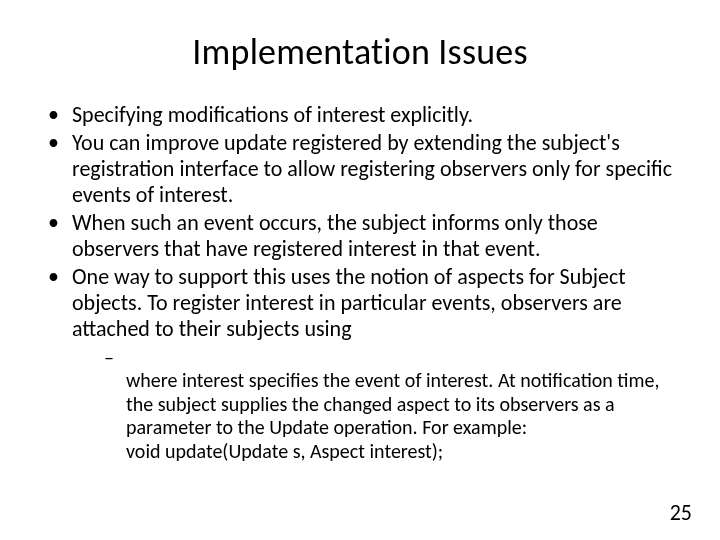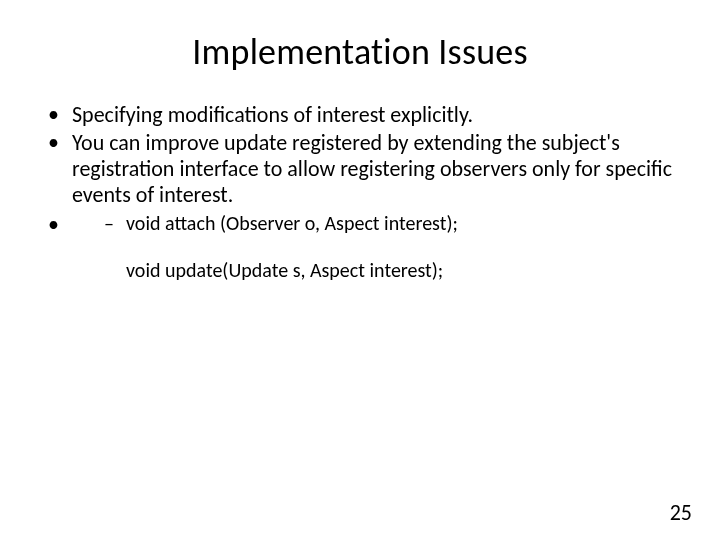--- a/index.html
+++ b/index.html
@@ -71,25 +71,27 @@
 </style>
 </head>
 <body>
 
 <div class="slide">
   <div class="title">Implementation Issues</div>
 
   <ul class="level1">
     <li><span>Specifying modifications of interest explicitly.</span></li>
     <li><span>You can improve update registered by extending the subject's registration interface to allow registering observers only for specific events of interest.</span></li>
+    <li><span>When such an event occurs, the subject informs only those observers that have registered interest in that event.</span></li>
     <li>
+      <span>One way to support this uses the notion of aspects for Subject objects. To register interest in particular events, observers are attached to their subjects using</span>
       <ul class="level2">
         <li>
-          <span>void attach (Observer o, Aspect interest);</span><br>
           <br>
+          <span>where interest specifies the event of interest. At notification time, the subject supplies the changed aspect to its observers as a parameter to the Update operation. For example:</span><br>
           <span>void update(Update s, Aspect interest);</span>
         </li>
       </ul>
     </li>
   </ul>
 
   <div class="page-number">25</div>
 </div>
 
 </body></html>

